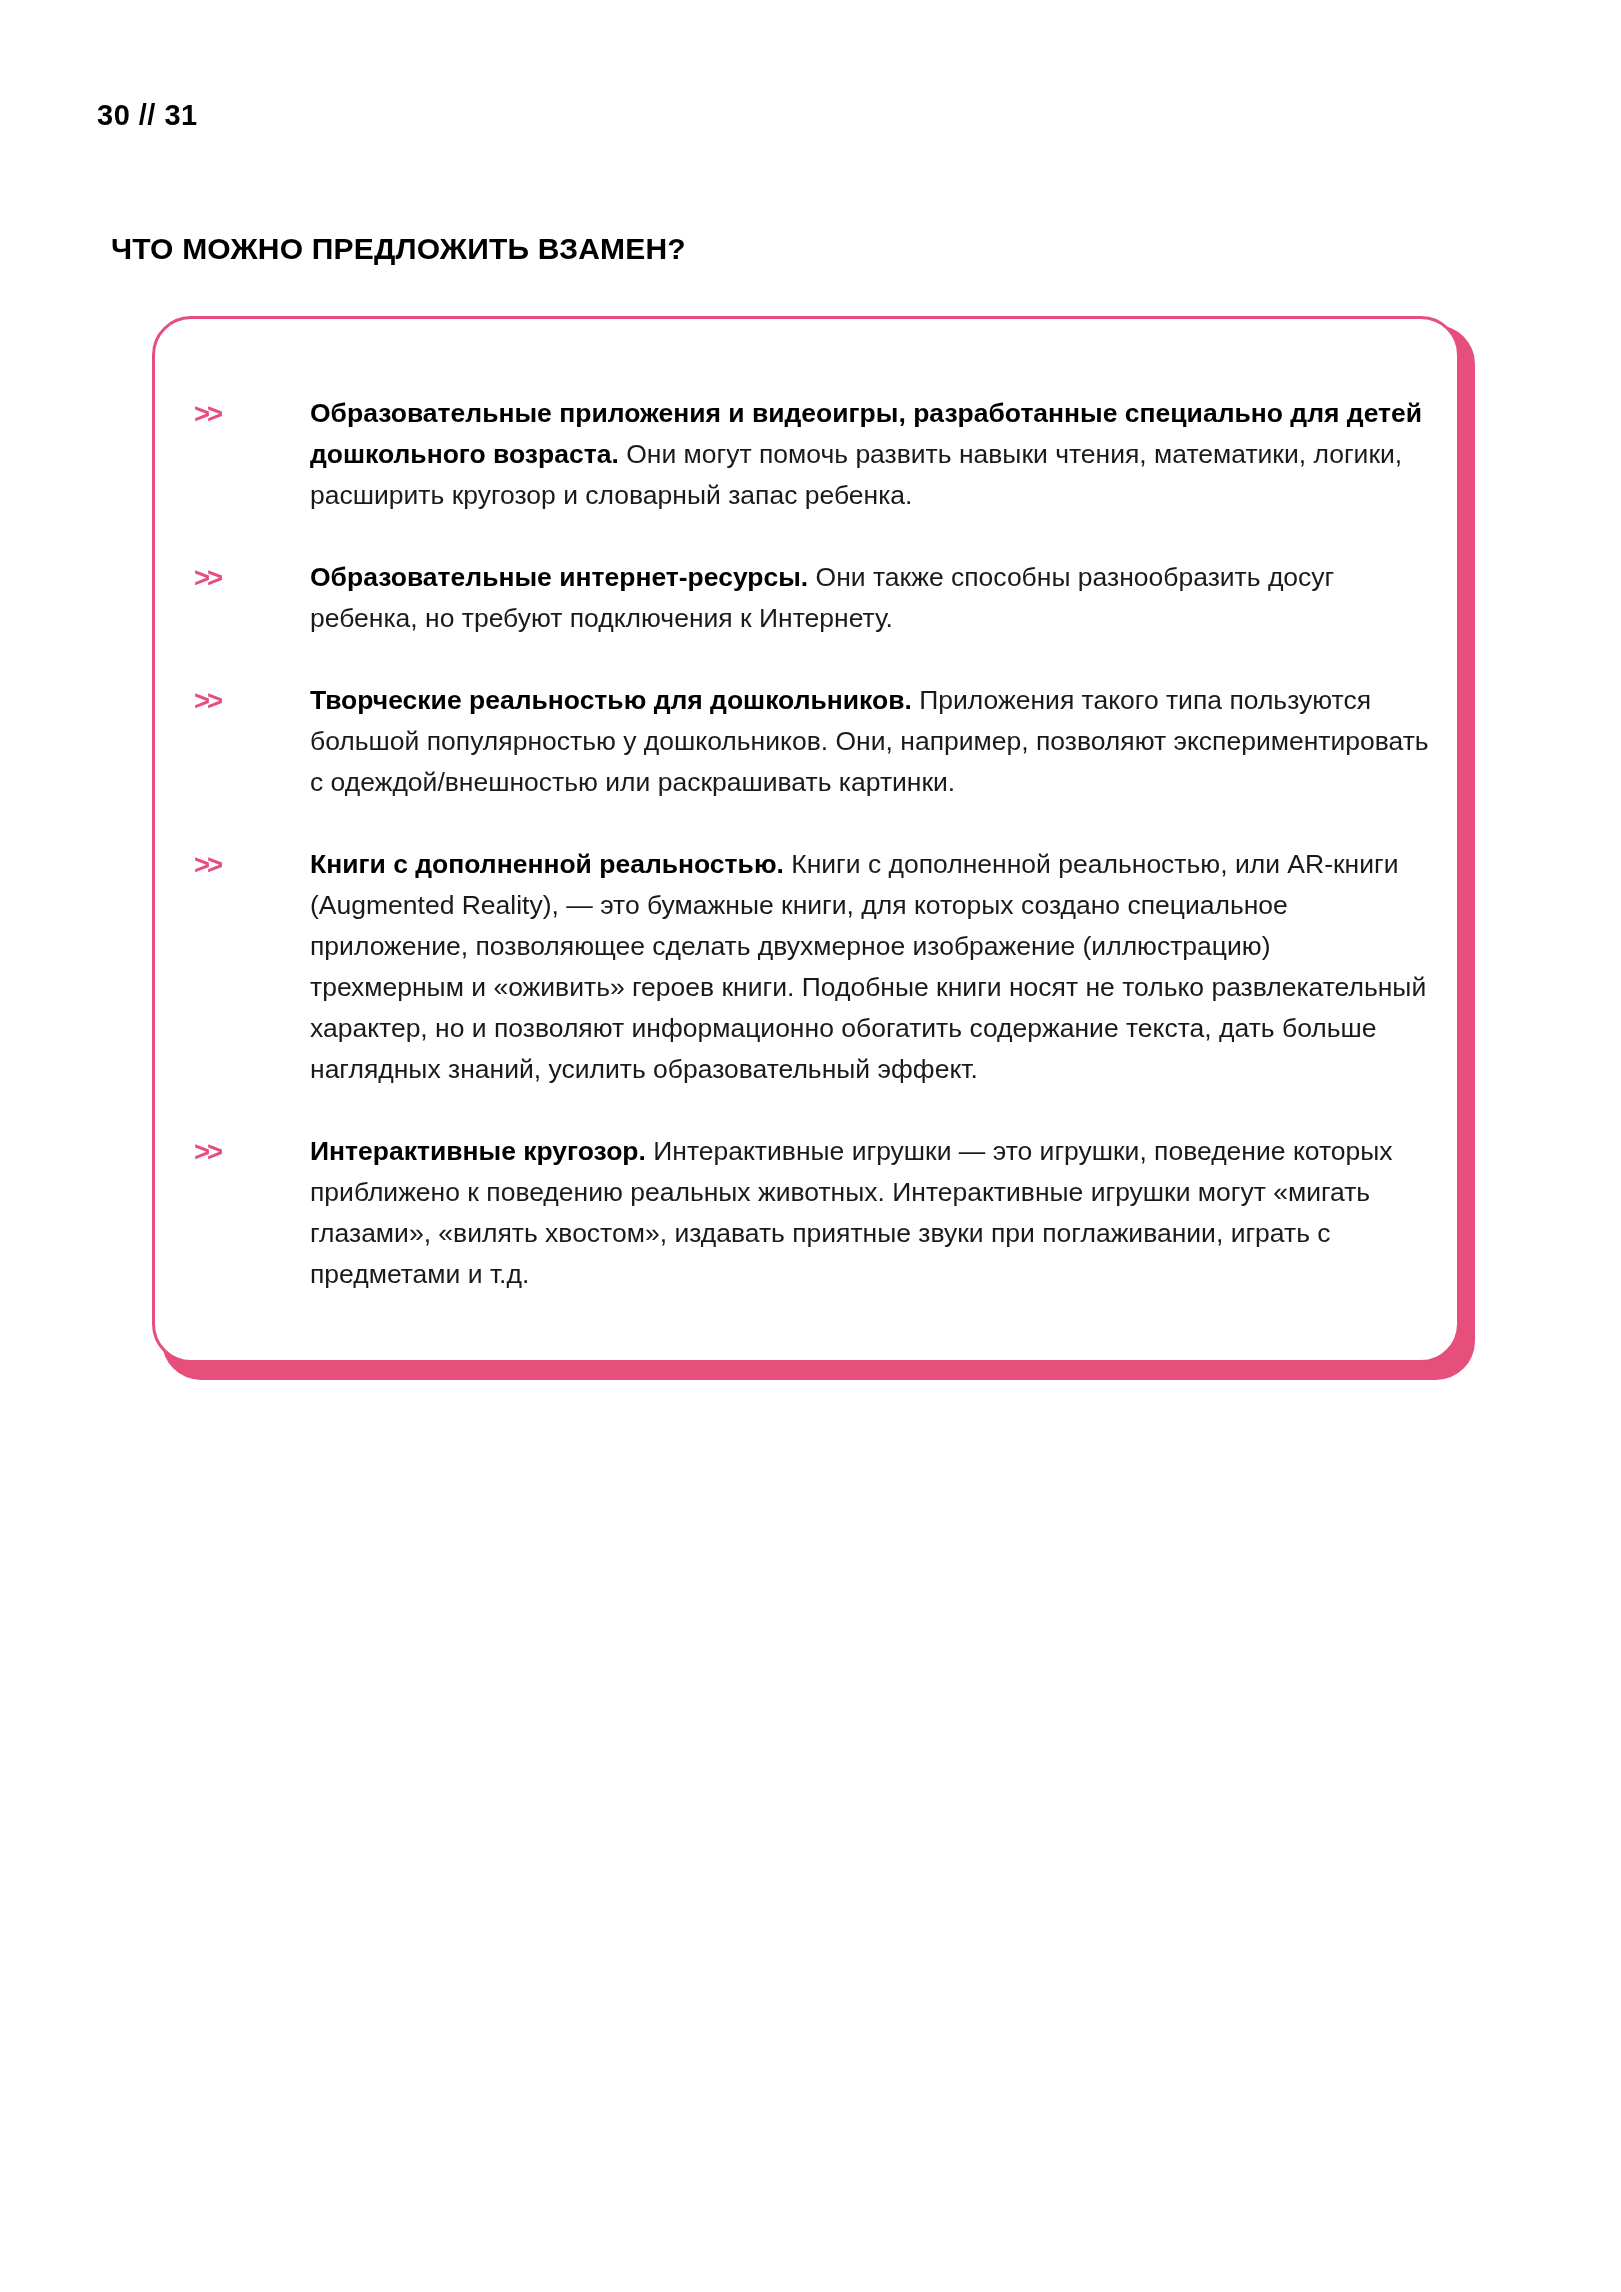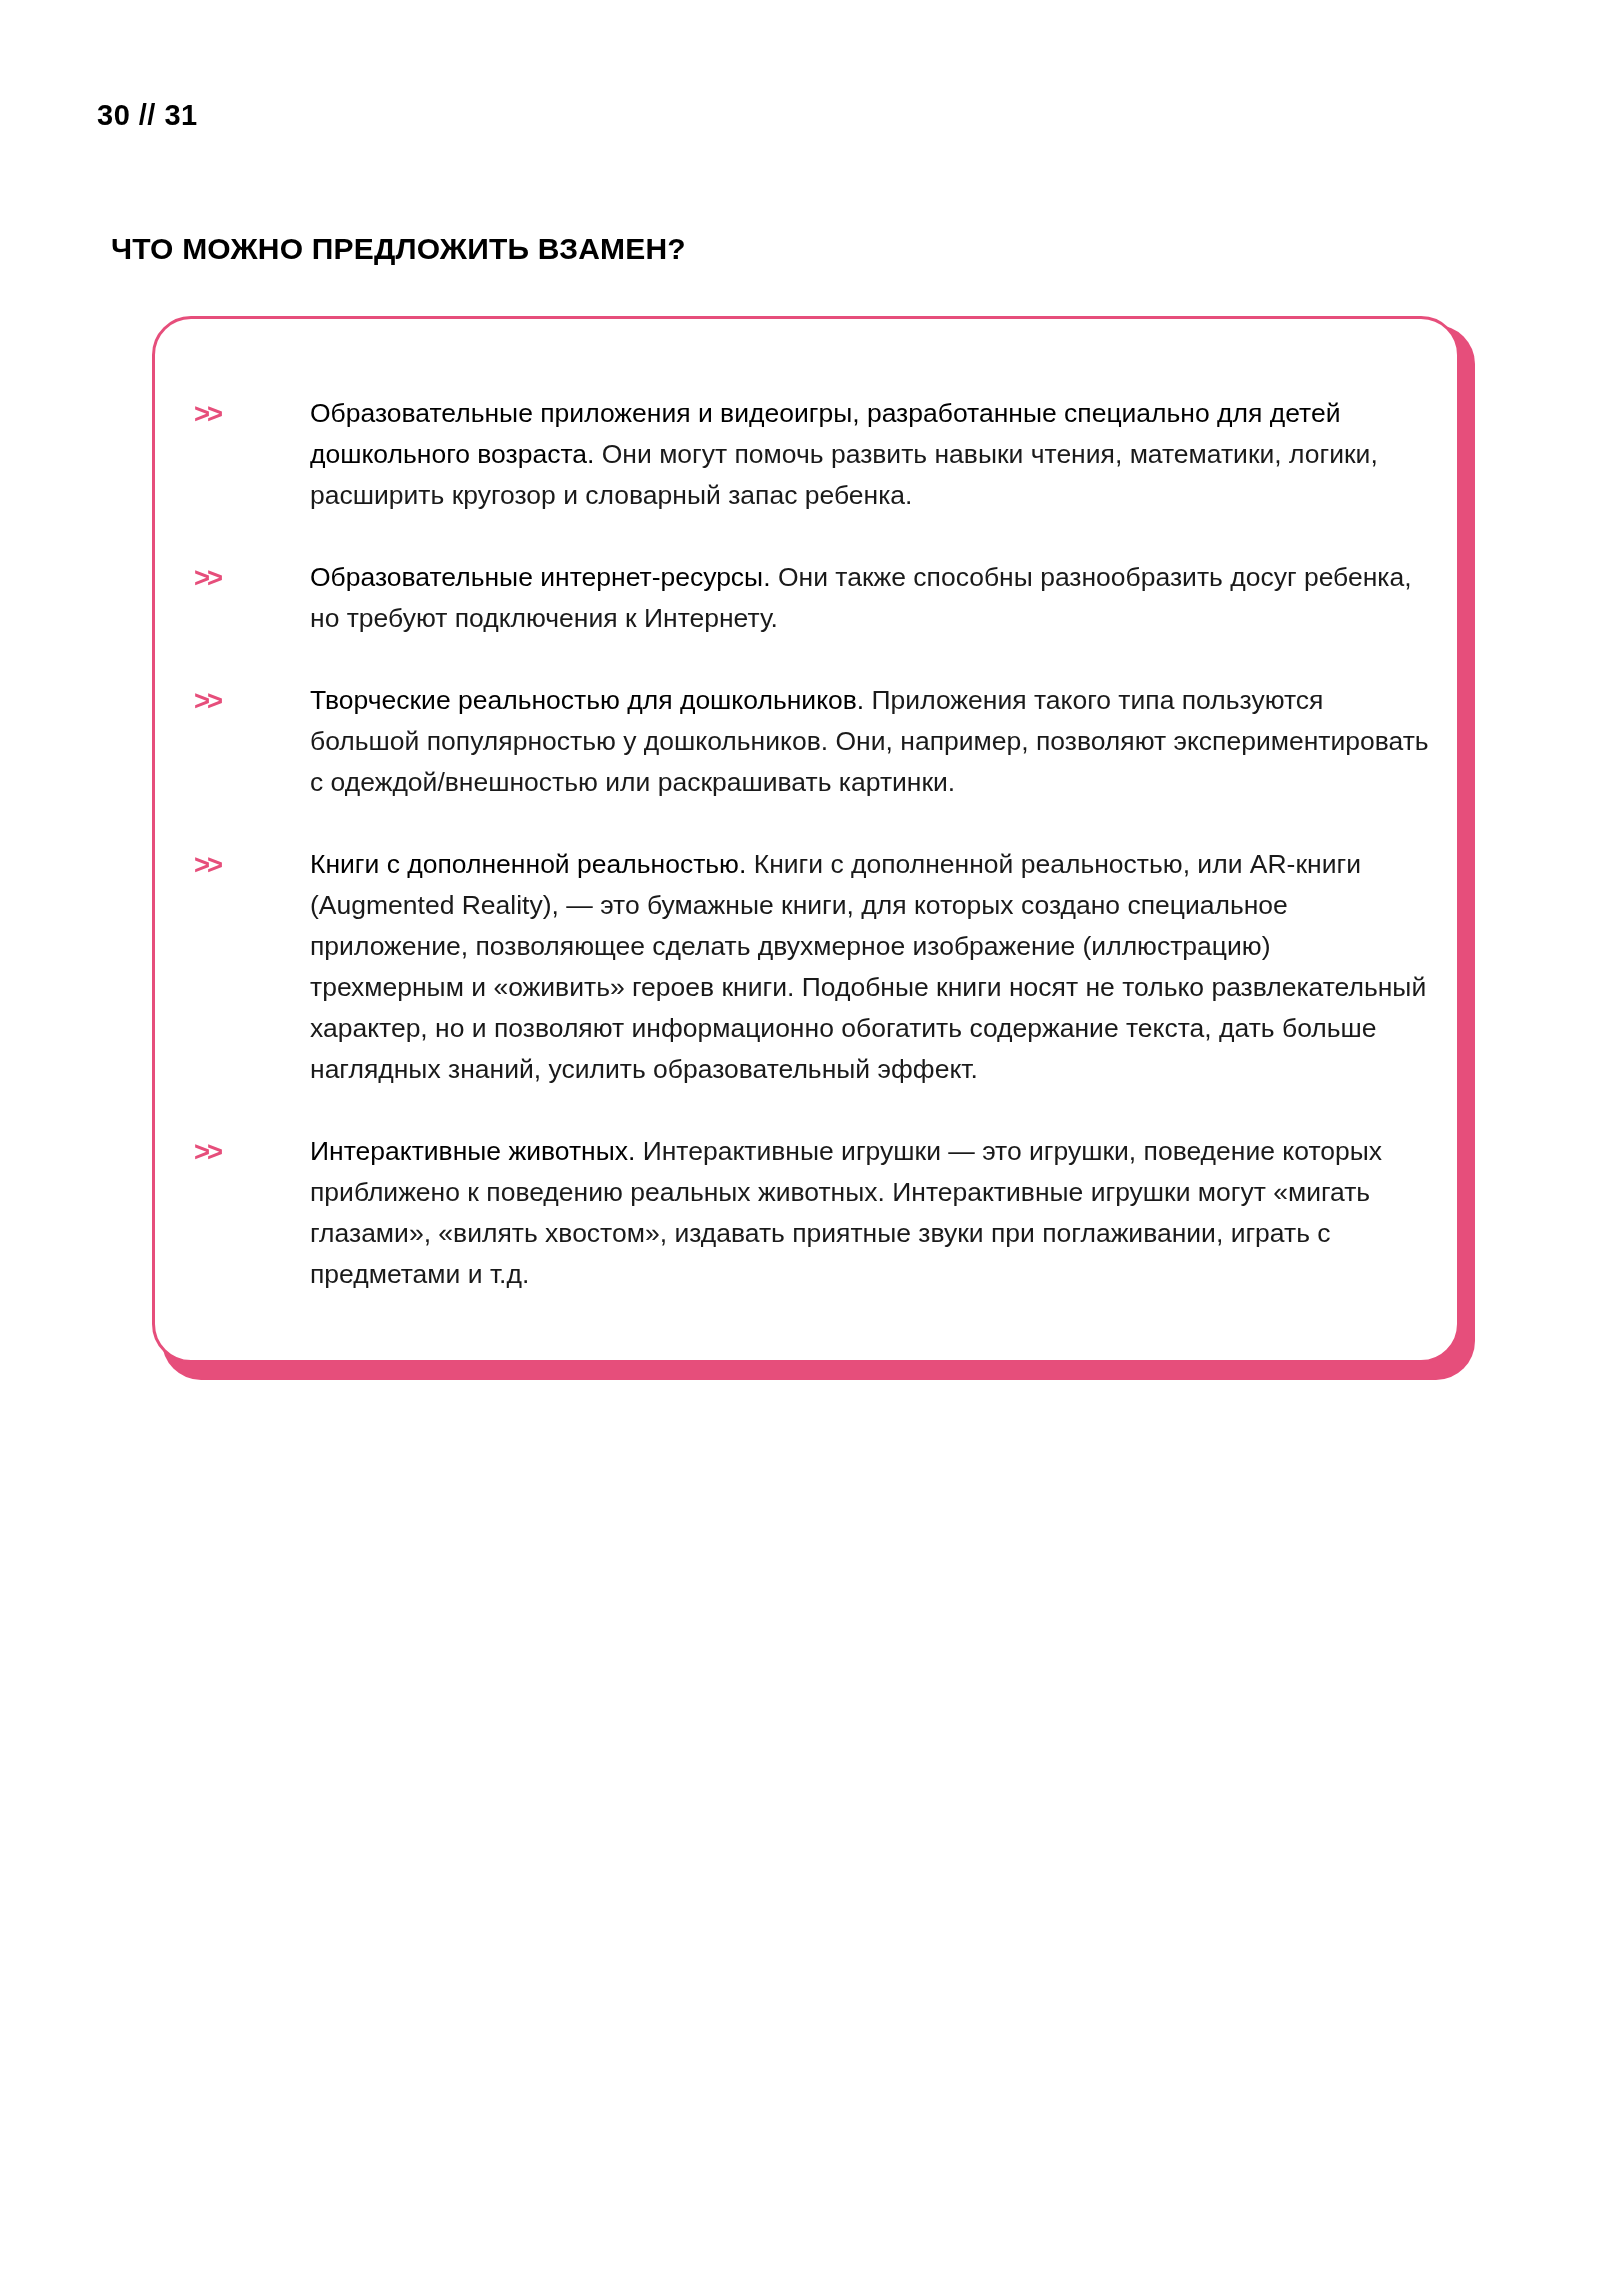--- a/index.html
+++ b/index.html
@@ -11,21 +11,21 @@
              margin: 17px; color: #000; letter-spacing: 0.2px; }
     .card-shadow { position: absolute; left: 162px; top: 325px; width: 1313px; height: 1055px;
                    border-radius: 39px; background: #e64e7b; }
     .card { position: absolute; left: 152px; top: 316px; width: 1308px; height: 1047px;
             border: 3.9px solid #e64e7b; border-radius: 39px; background: #ffffff; box-sizing: border-box; }
     .list { position: absolute; left: 98px; top: 74px; width: 1176px; margin: 0; padding: 0; list-style: none; }
     .item { position: relative; padding-left: 57px; font-size: 26.5px; line-height: 41px;
             margin-bottom: 41px; color: #1a1a1a; }
     .bullet { position: absolute; left: -59px; top: 0; color: #e64e7b; font-weight: bold; font-size: 27.4px;
               letter-spacing: -2.9px; }
-    .item .lead { font-weight: normal; color: #000; }
+    .item .lead { font-weight: bold; color: #000; }
   </style>
 </head>
 <body>
 
 <div class="page-num">30 // 31</div>
 <h1 class="title">ЧТО МОЖНО ПРЕДЛОЖИТЬ ВЗАМЕН?</h1>
 
 <div class="card-shadow"></div>
 <div class="card">
   <ul class="list">
@@ -40,17 +40,17 @@
     <li class="item">
       <span class="bullet">&gt;&gt;</span>
       <span class="lead">Творческие реальностью для дошкольников.</span><span> Приложения такого типа пользуются большой популярностью у дошкольников. Они, например, позволяют экспериментировать с одеждой/внешностью или раскрашивать картинки.</span>
     </li>
     <li class="item">
       <span class="bullet">&gt;&gt;</span>
       <span class="lead">Книги с дополненной реальностью.</span><span> Книги с дополненной реальностью, или AR-книги (Augmented Reality), — это бумажные книги, для которых создано специальное приложение, позволяющее сделать двухмерное изображение (иллюстрацию) трехмерным и «оживить» героев книги. Подобные книги носят не только развлекательный характер, но и позволяют информационно обогатить содержание текста, дать больше наглядных знаний, усилить образовательный эффект.</span>
     </li>
     <li class="item">
       <span class="bullet">&gt;&gt;</span>
-      <span class="lead">Интерактивные животных.</span><span> Интерактивные игрушки — это игрушки, поведение которых приближено к поведению реальных животных. Интерактивные игрушки могут «мигать глазами», «вилять хвостом», издавать приятные звуки при поглаживании, играть с предметами и т.д.</span>
+      <span class="lead">Интерактивные кругозор.</span><span> Интерактивные игрушки — это игрушки, поведение которых приближено к поведению реальных животных. Интерактивные игрушки могут «мигать глазами», «вилять хвостом», издавать приятные звуки при поглаживании, играть с предметами и т.д.</span>
     </li>
   </ul>
 </div>
 
 
 </body></html>

